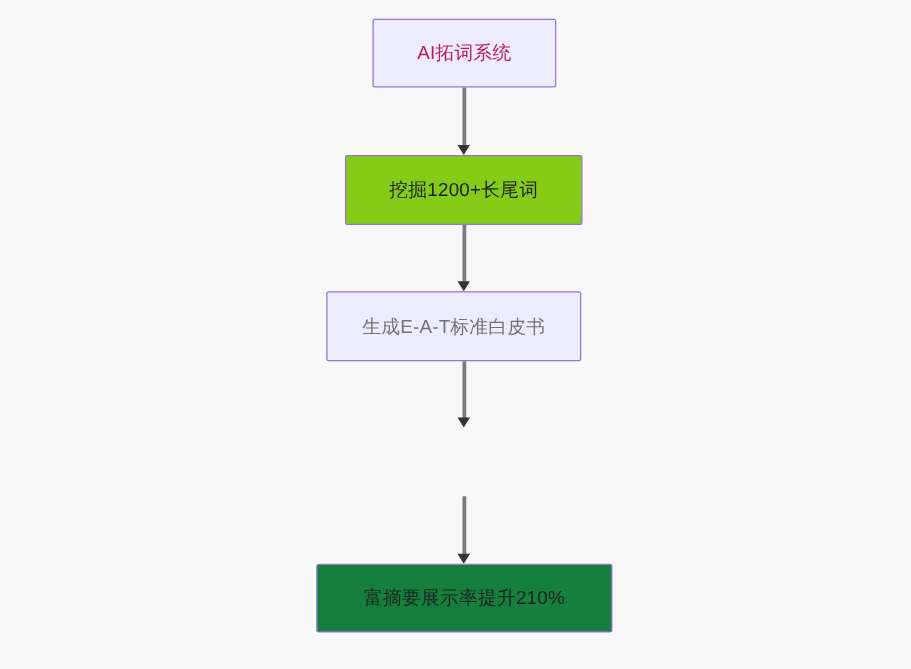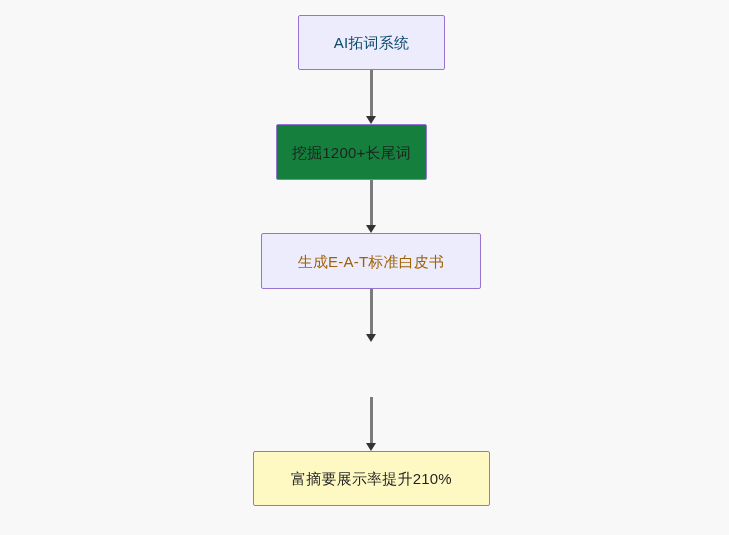--- a/index.html
+++ b/index.html
@@ -56,50 +56,50 @@
     border-left: 5px solid transparent;
     border-right: 5px solid transparent;
     border-top: 8px solid #343434;
   }
 </style>
 </head>
 <body style="background: rgb(248, 248, 249);">
 
 <div id="flowchart-canvas">
 
-  <div class="node" style="left: 298px; top: 15px; width: 147px; height: 55px; background: rgb(236, 236, 252); border-color: rgb(151, 115, 212); color: #0c4a6e;">
+  <div class="node" style="left: 298px; top: 15px; width: 147px; height: 55px; background: rgb(236, 236, 252); border-color: rgb(151, 115, 212); color: #be185d;">
     <span class="node-label">AI拓词系统</span>
   </div>
 
   <div class="edge" style="left: 371px; top: 70px;">
     <div class="edge-line" style="height: 47px; background: rgb(123, 123, 123);"></div>
     <div class="edge-arrow" style="top: 46px; border-top-color: rgb(52, 52, 52);"></div>
   </div>
 
-  <div class="node" style="left: 276px; top: 124px; width: 151px; height: 56px; background: #15803d; border-color: rgb(151, 115, 212); color: rgb(31, 32, 32);">
+  <div class="node" style="left: 276px; top: 124px; width: 190px; height: 56px; background: #84cc16; border-color: rgb(151, 115, 212); color: rgb(31, 32, 32);">
     <span class="node-label">挖掘1200+长尾词</span>
   </div>
 
   <div class="edge" style="left: 371px; top: 180px;">
     <div class="edge-line" style="height: 46px; background: rgb(123, 123, 123);"></div>
     <div class="edge-arrow" style="top: 45px; border-top-color: rgb(52, 52, 52);"></div>
   </div>
 
-  <div class="node" style="left: 261px; top: 233px; width: 220px; height: 56px; background: rgb(236, 236, 252); border-color: rgb(151, 115, 212); color: #a16207;">
+  <div class="node" style="left: 261px; top: 233px; width: 204px; height: 56px; background: rgb(236, 236, 252); border-color: rgb(151, 115, 212); color: #737373;">
     <span class="node-label">生成E-A-T标准白皮书</span>
   </div>
 
   <div class="edge" style="left: 371px; top: 289px;">
     <div class="edge-line" style="height: 46px; background: rgb(123, 123, 123);"></div>
     <div class="edge-arrow" style="top: 45px; border-top-color: rgb(52, 52, 52);"></div>
   </div>
 
 
   <div class="edge" style="left: 371px; top: 397px;">
     <div class="edge-line" style="height: 47px; background: rgb(123, 123, 123);"></div>
     <div class="edge-arrow" style="top: 46px; border-top-color: rgb(52, 52, 52);"></div>
   </div>
 
-  <div class="node" style="left: 253px; top: 451px; width: 237px; height: 55px; background: #fef9c3; border-color: rgb(151, 115, 212); color: rgb(31, 32, 32);">
+  <div class="node" style="left: 253px; top: 451px; width: 237px; height: 55px; background: #15803d; border-color: rgb(151, 115, 212); color: rgb(31, 32, 32);">
     <span class="node-label">富摘要展示率提升210%</span>
   </div>
 
 </div>
 
 </body></html>

